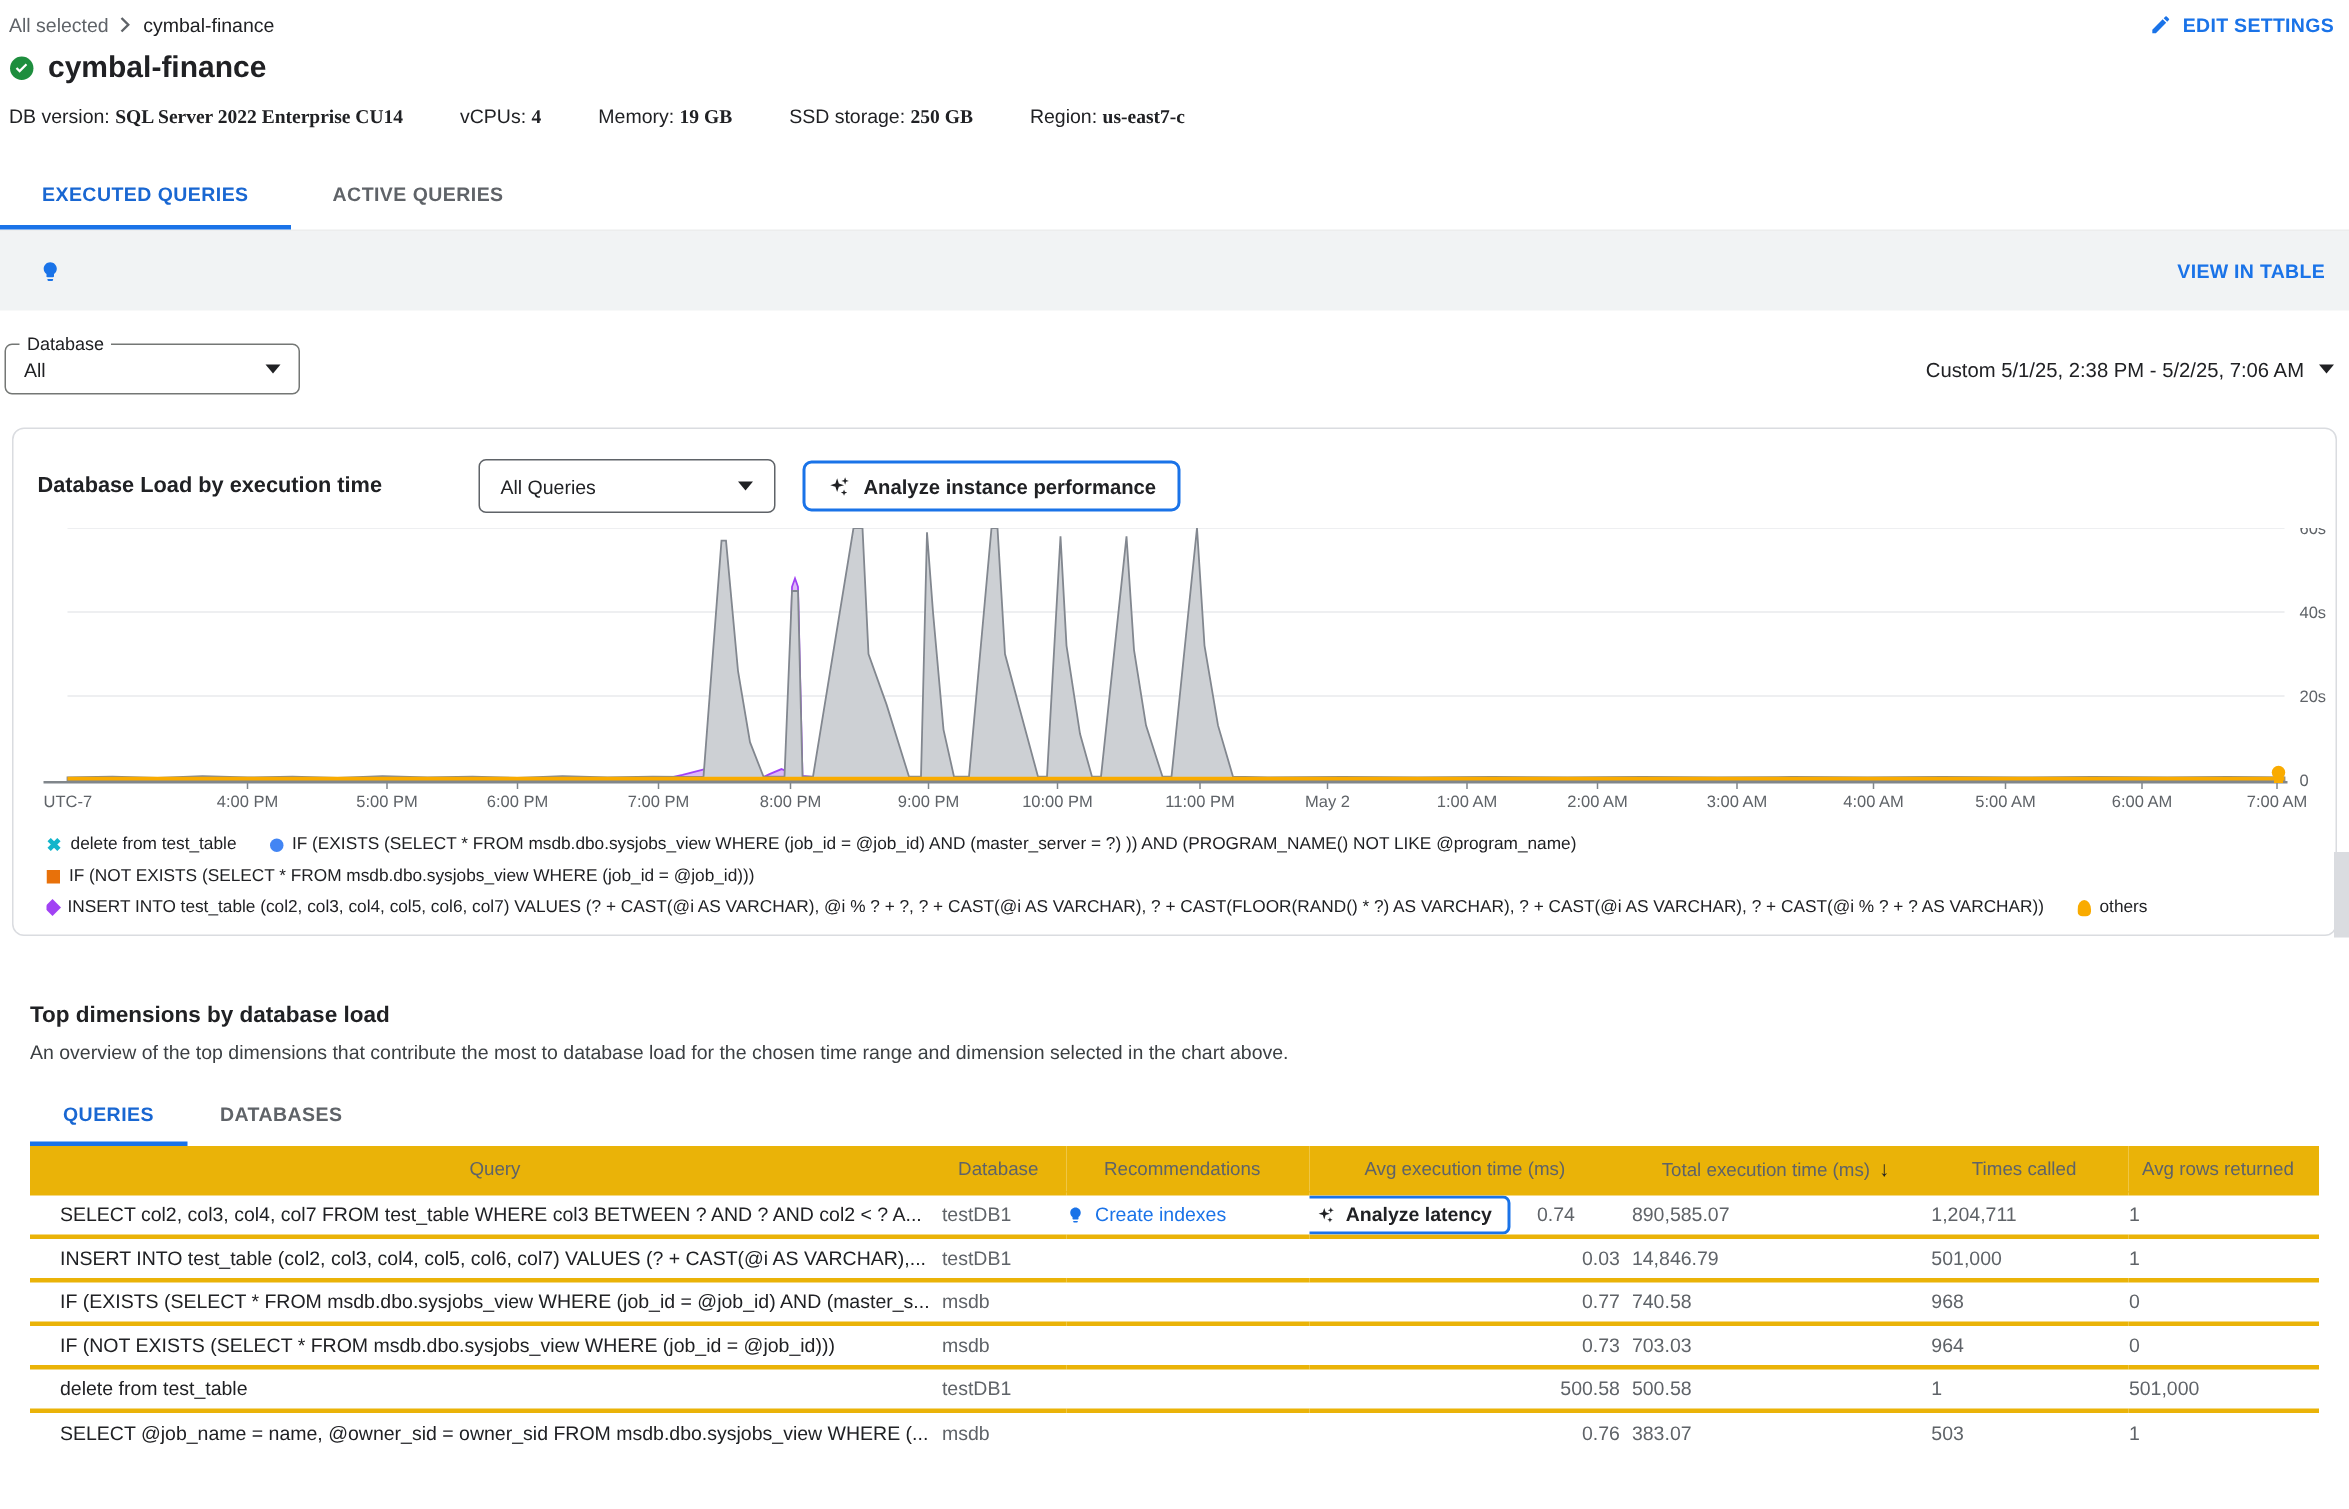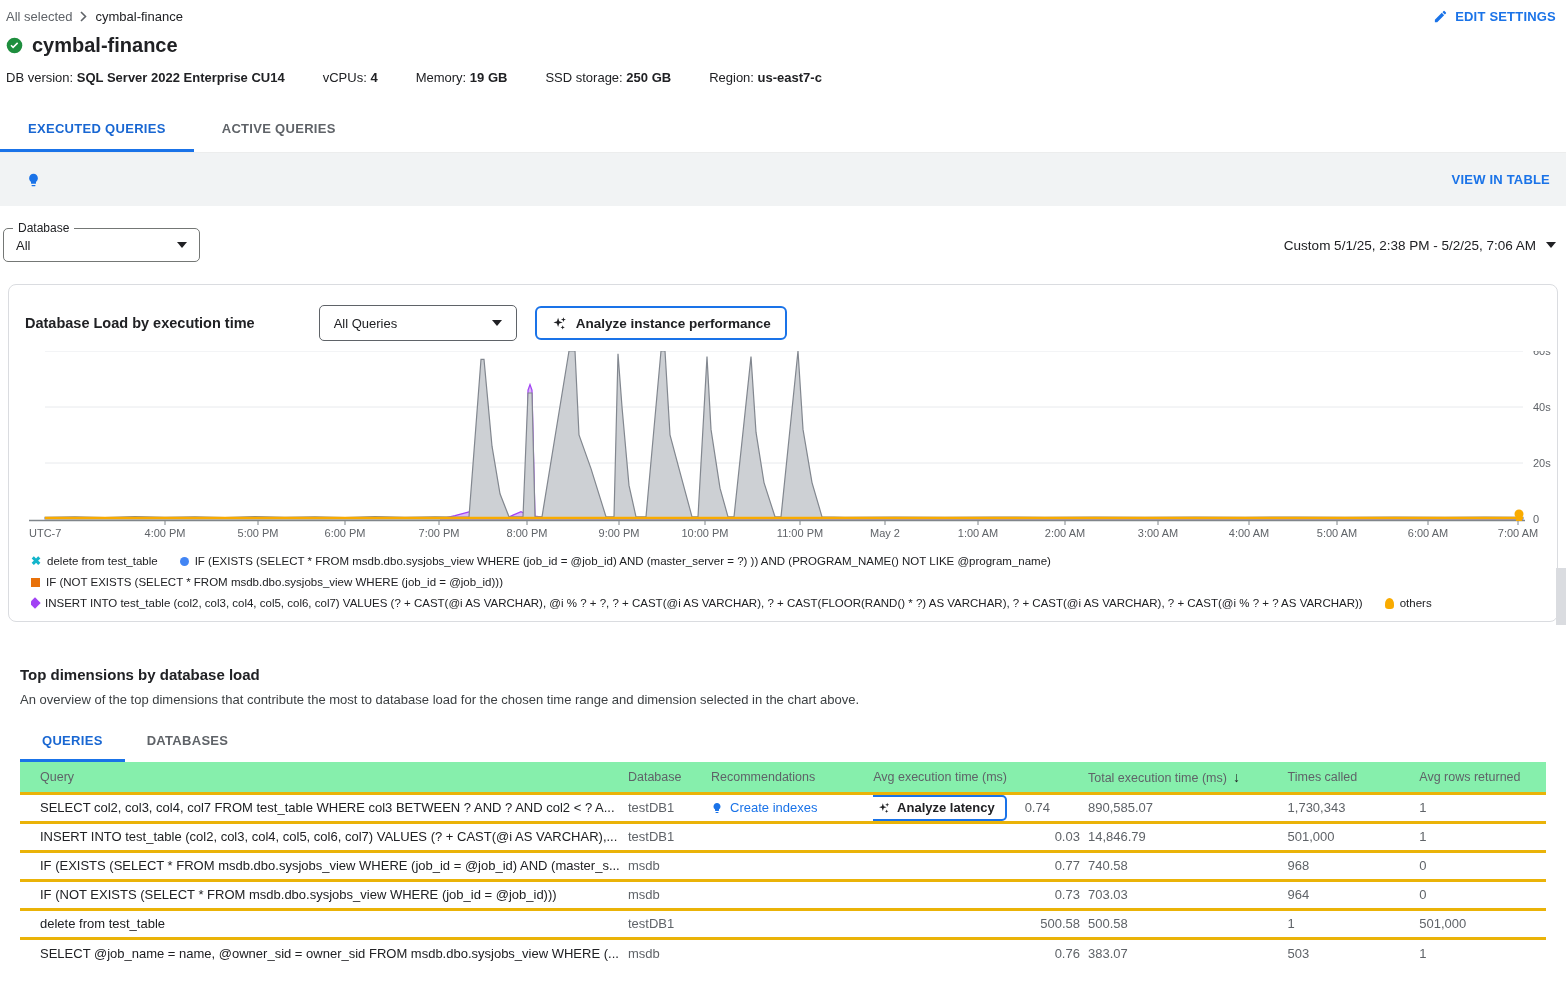--- a/index.html
+++ b/index.html
@@ -13,21 +13,21 @@
   .breadcrumb .crumb-link { color:#5f6368; cursor:pointer; }
   .breadcrumb .sep { color:#5f6368; font-size:11px; }
   .breadcrumb .crumb-current { color:#202124; }
   .edit-settings { color:#1a73e8; font-size:13px; font-weight:bold; letter-spacing:.2px; display:flex; align-items:center; gap:7px; cursor:pointer; }
 
   .title-row { display:flex; align-items:center; gap:9px; padding:10px 0 0 6px; }
   .status-dot { width:17px; height:17px; }
   .page-title { font-size:20px; font-weight:bold; color:#202124; }
 
   .meta-row { display:flex; gap:38px; padding:13px 0 0 6px; font-size:13px; color:#202124; }
-  .meta-item .v { font-weight:bold; }
+  .meta-item .v { font-weight:bold;font-family:Liberation Serif, serif; }
 
   
   .tabs { display:flex; margin-top:24px; border-bottom:1px solid #eceded; }
   .tab { font-size:13px; font-weight:bold; letter-spacing:.3px; color:#5f6368; padding:12px 28px 13px 28px; cursor:pointer; border-bottom:3px solid transparent; }
   .tab.active { color:#1967d2; border-bottom-color:#1a73e8; }
 
   
   .banner { background:#f1f3f4; height:53px; display:flex; align-items:center; padding:0 16px 0 26px; justify-content:space-between; }
   .banner-left { display:flex; align-items:center; gap:24px; font-size:13px; color:#202124; }
   .banner-action { color:#1a73e8; font-size:13px; font-weight:bold; letter-spacing:.2px; cursor:pointer; }
@@ -57,21 +57,21 @@
 
   
   .section { padding:44px 10px 0 20px; }
   .section-title { font-size:15px; font-weight:bold; }
   .section-sub { font-size:13px; color:#3c4043; margin-top:9px; }
   .tabs2 { display:flex; margin:16px 0 0 20px; }
   .tab2 { font-size:13px; font-weight:bold; letter-spacing:.3px; color:#5f6368; padding:10px 22px 11px 22px; border-bottom:3px solid transparent; cursor:pointer; }
   .tab2.active { color:#1967d2; border-bottom-color:#1a73e8; }
 
   table.dim { border-collapse:collapse; margin-left:20px; width:1526px; table-layout:fixed; font-size:13px; }
-  table.dim th { background:#86efac; color:#5f6368; font-weight:normal; text-align:left; font-size:12.5px; height:31px; padding:0 8px 0 0; cursor:pointer; }
+  table.dim th { background:#eab308; color:#5f6368; font-weight:normal; text-align:center; font-size:12.5px; height:31px; padding:0 8px 0 0; cursor:pointer; }
   table.dim th:first-child, table.dim td:first-child { padding-left:20px; }
   table.dim td { border-top:3px solid #eab308; height:29px; padding:0 8px 0 0; color:#5f6368; white-space:nowrap; overflow:hidden;margin-top:48px; }
   table.dim tr { cursor:pointer; }
   table.dim td.q { color:#202124; }
   table.dim .col-q { width:600px; } .col-db { width:82px; } .col-rec { width:160px; }
   .col-avg { width:212px; } .col-tot { width:197px; } .col-times { width:130px; } .col-rows { width:125px; }
   td.avg-cell { text-align:right; padding-right:46px; }
   .avg-flex { display:flex; align-items:center; justify-content:flex-end; gap:16px; padding-right:0; }
   .latency-btn { height:26px; border:2px solid #1a73e8; border-radius:5px; background:#fff; display:flex; align-items:center; gap:6px; padding:0 10px; font-size:13px; font-weight:bold; color:#202124; cursor:pointer; font-family:"Liberation Sans", sans-serif; margin-right:2px; }
   .rec-link { color:#1a73e8; display:flex; align-items:center; gap:7px; cursor:pointer; }
@@ -282,21 +282,21 @@
                 <svg width="14" height="14" viewBox="0 0 24 24">
                   <path fill="#202124" d="M10 4l1.6 4.9L16.5 10.5l-4.9 1.6L10 17l-1.6-4.9L3.5 10.5l4.9-1.6L10 4z"></path>
                   <path fill="#202124" d="M17.5 3l.9 2.6 2.6.9-2.6.9-.9 2.6-.9-2.6L14 6.5l2.6-.9L17.5 3zM16.5 14.5l.8 2.2 2.2.8-2.2.8-.8 2.2-.8-2.2-2.2-.8 2.2-.8.8-2.2z"></path>
                 </svg>
                 <span>Analyze latency</span>
               </button>
               <span style="padding-right:30px">0.74</span>
             </span>
           </td>
           <td>890,585.07</td>
-          <td>1,730,343</td>
+          <td>1,204,711</td>
           <td>1</td>
         </tr>
         <tr>
           <td class="q">INSERT INTO test_table (col2, col3, col4, col5, col6, col7) VALUES (? + CAST(@i AS VARCHAR),...</td>
           <td>testDB1</td>
           <td></td>
           <td class="avg-cell">0.03</td>
           <td>14,846.79</td>
           <td>501,000</td>
           <td>1</td>

